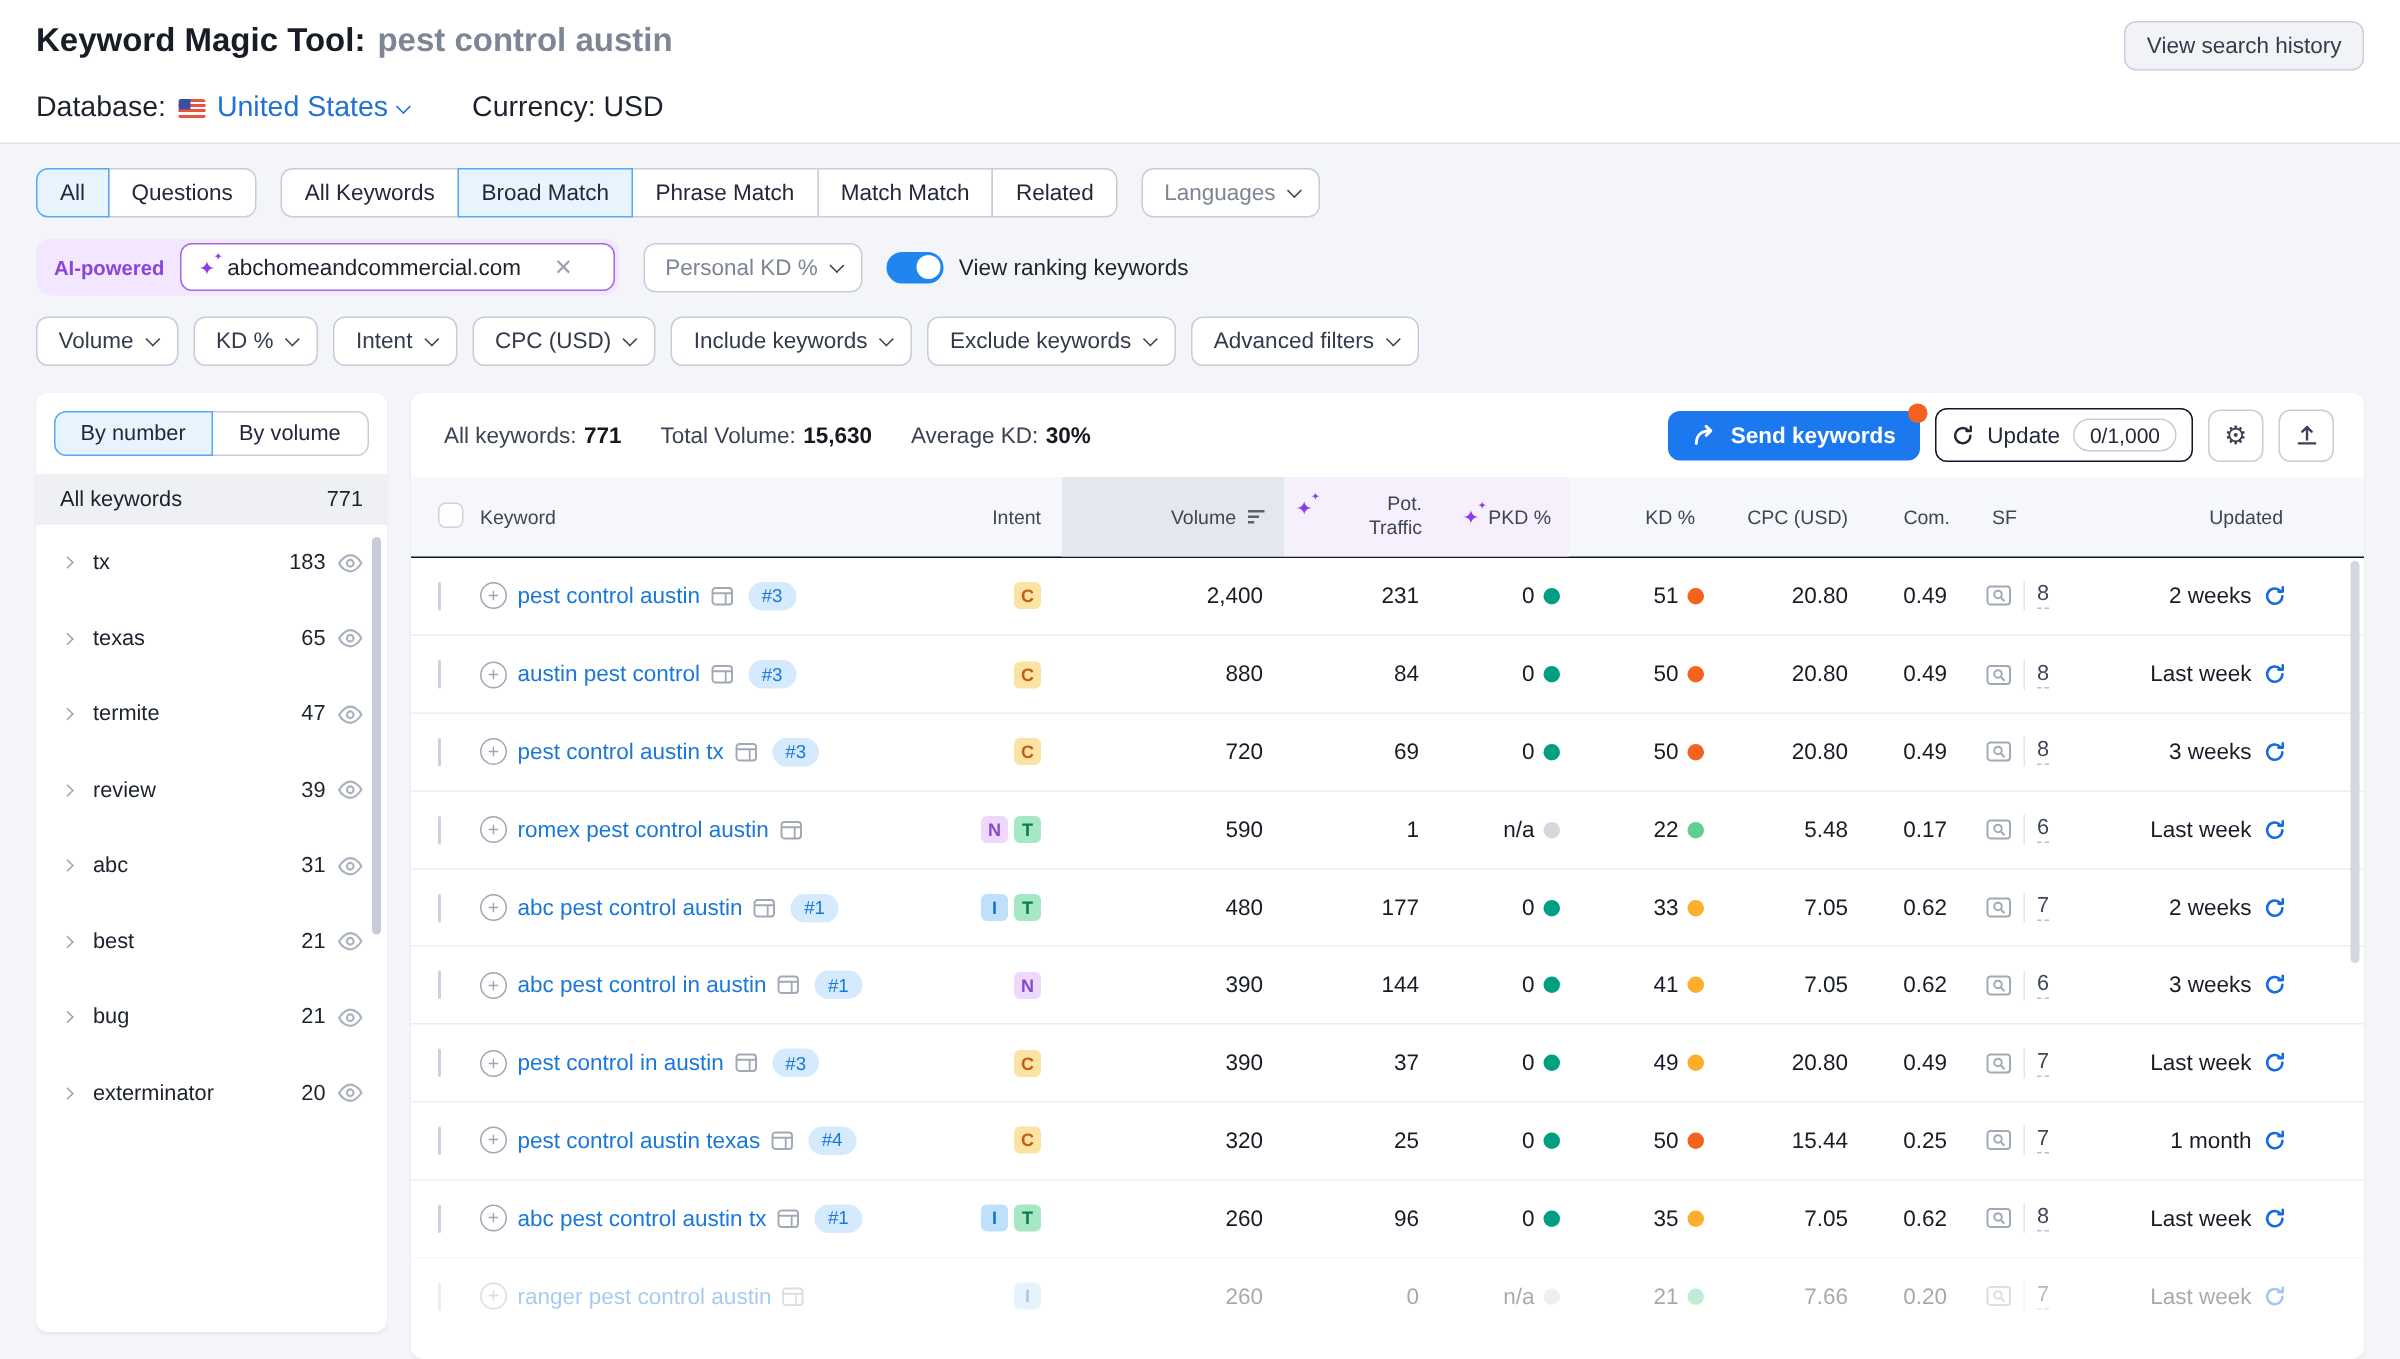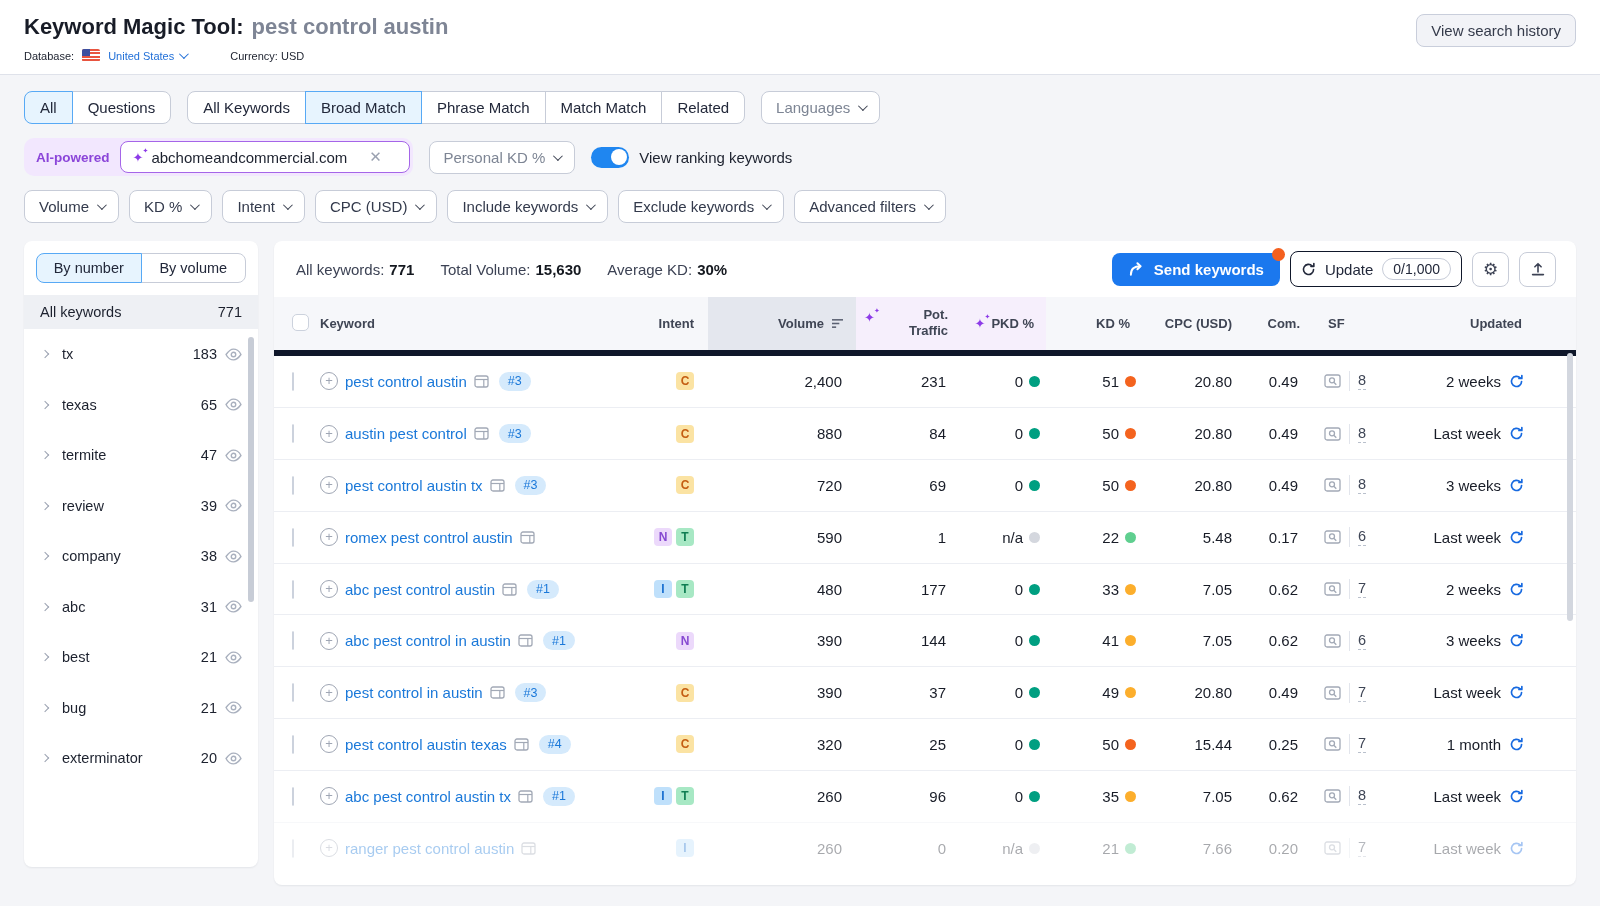--- a/index.html
+++ b/index.html
@@ -2,21 +2,21 @@
 <html><head>
 <meta charset="utf-8">
 <style>
   * { margin:0; padding:0; box-sizing:border-box; }
   html,body { width:1600px; height:906px; font-family:"Liberation Sans","DejaVu Sans",sans-serif; background:#f4f5f8; overflow:hidden; }
   .topbar { background:#fff; padding:14px 24px 12px 24px; }
   .title-row { display:flex; align-items:flex-start; justify-content:space-between; }
   .h1 { font-size:22px; font-weight:700; color:#181c27; }
   .h1 .query { font-weight:600; color:#7e8595; margin-left:8px; }
   .btn-ghost { background:#f2f3f7; border:1px solid #c9cedb; border-radius:8px; padding:7px 14px; font-size:15px; color:#353b4b; cursor:pointer; }
-  .meta-row { display:flex; align-items:center; gap:8px; margin-top:2px; font-size:11px; color:#1c212e; }
+  .meta-row { display:flex; align-items:center; gap:8px; margin-top:14px; font-size:19px; color:#1c212e; }
   .flag { width:18px; height:13px; border-radius:2px; display:inline-block; background:linear-gradient(#e8543f 0 0); position:relative; overflow:hidden; background-image:repeating-linear-gradient(#e8543f 0 2px,#fff 2px 3.5px); }
   .flag::before { content:""; position:absolute; left:0; top:0; width:8px; height:7px; background:#3c4fa0; }
   .link-blue { color:#2270d8; cursor:pointer; display:inline-flex; align-items:center; gap:5px; }
   .currency { margin-left:36px; }
   .chev { width:7px; height:7px; border-right:1.8px solid currentColor; border-bottom:1.8px solid currentColor; transform:rotate(45deg) translateY(-2px); display:inline-block; }
   .divider { height:1px; background:#dfe2ea; }
 
   .content { padding:16px 24px 0 24px; }
   .tabs-row { display:flex; gap:16px; align-items:center; }
   .seg { display:flex; }
@@ -60,21 +60,21 @@
   .stats { display:flex; gap:26px; font-size:15px; color:#3c4254; }
   .stats b { color:#14181f; margin-left:5px; }
   .actions { display:flex; gap:10px; align-items:center; }
   .btn-send { background:#1b78ee; border:none; color:#fff; font-size:15px; font-weight:700; border-radius:8px; padding:8px 16px; display:inline-flex; gap:9px; align-items:center; cursor:pointer; position:relative; }
   .btn-send .dot-badge { position:absolute; top:-5px; right:-5px; width:13px; height:13px; border-radius:50%; background:#f4601f; }
   .btn-update { background:#fff; border:1px solid #0f172a; border-radius:8px; padding:6px 10px; display:inline-flex; align-items:center; gap:9px; font-size:15px; color:#22283a; cursor:pointer; }
   .quota { border:1px solid #c7ccd8; border-radius:999px; padding:2px 10px; font-size:14px; }
   .btn-sq { width:37px; height:35px; background:#fff; border:1px solid #c7ccd8; border-radius:8px; display:inline-flex; align-items:center; justify-content:center; cursor:pointer; color:#3c4254; font-size:17px; }
 
   .grid { display:grid; grid-template-columns:46px minmax(0,1fr) 88px 148px 100px 90px 92px 120px 66px 86px 166px; align-items:center; }
-  .thead { background:#f6f7fa; border-bottom:6px solid #0f172a;font-weight:bold; }
+  .thead { background:#f6f7fa; border-bottom:1px solid #0f172a; }
   .th { font-size:13px; color:#3f4554; padding:10px 0 10px 0; align-self:stretch; display:flex; align-items:center; }
   .th.r { justify-content:flex-end; }
   .th-vol { background:#e4e7ee; justify-content:flex-end; padding-right:12px; gap:7px; }
   .th-purple { background:#f6effc; }
   .th-pot { flex-direction:column; align-items:flex-end; justify-content:center; padding-right:8px; line-height:1.25; position:relative; }
   .th-pot .spark { position:absolute; left:8px; top:14px; }
   .tbody { position:relative; }
   .tr { height:51.8px; border-top:1px solid #eceef3; }
   .tr:first-child { border-top:none; }
   .cell { font-size:15px; color:#181c27; }
@@ -237,29 +237,20 @@
           <div class="side-item">
             <span class="cright"></span>
             <span class="nm">review</span>
             <span class="ct">39</span>
             <svg width="17" height="13" viewBox="0 0 16 12">
               <path d="M1 6c2.5-3.6 5-5.1 7-5.1S13.5 2.4 15 6c-2.5 3.6-5 5.1-7 5.1S2.5 9.6 1 6z" fill="none" stroke="#a9b0be" stroke-width="1.3"></path>
               <circle cx="8" cy="6" r="2.1" fill="none" stroke="#a9b0be" stroke-width="1.3"></circle>
             </svg>
           </div>
 
-          <div class="side-item">
-            <span class="cright"></span>
-            <span class="nm">company</span>
-            <span class="ct">38</span>
-            <svg width="17" height="13" viewBox="0 0 16 12">
-              <path d="M1 6c2.5-3.6 5-5.1 7-5.1S13.5 2.4 15 6c-2.5 3.6-5 5.1-7 5.1S2.5 9.6 1 6z" fill="none" stroke="#a9b0be" stroke-width="1.3"></path>
-              <circle cx="8" cy="6" r="2.1" fill="none" stroke="#a9b0be" stroke-width="1.3"></circle>
-            </svg>
-          </div>
 
           <div class="side-item">
             <span class="cright"></span>
             <span class="nm">abc</span>
             <span class="ct">31</span>
             <svg width="17" height="13" viewBox="0 0 16 12">
               <path d="M1 6c2.5-3.6 5-5.1 7-5.1S13.5 2.4 15 6c-2.5 3.6-5 5.1-7 5.1S2.5 9.6 1 6z" fill="none" stroke="#a9b0be" stroke-width="1.3"></path>
               <circle cx="8" cy="6" r="2.1" fill="none" stroke="#a9b0be" stroke-width="1.3"></circle>
             </svg>
           </div>

